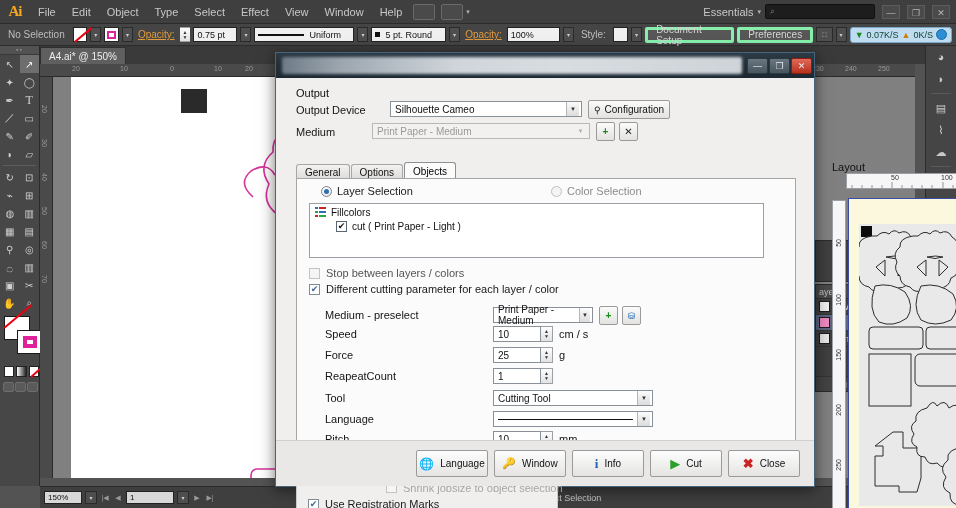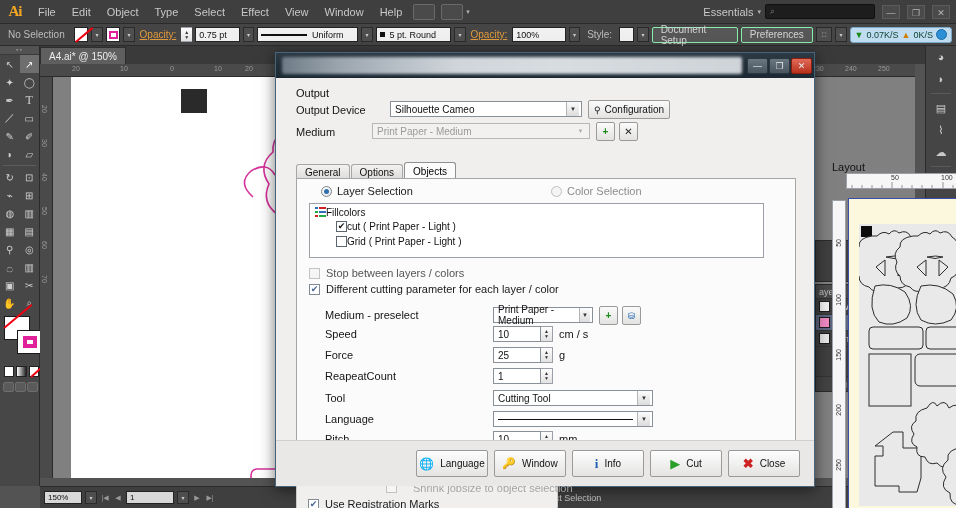--- a/index.html
+++ b/index.html
@@ -57,21 +57,21 @@
   .cb-drop { width:12px; height:15px; background:#4e4e4e; border:1px solid #2a2a2a;
     font-size:6px; color:#ccc; text-align:center; line-height:15px; }
   .swatch-none { width:16px; height:15px; background:#fff; border:1px solid #222;
     position:relative; }
   .swatch-none:after { content:""; position:absolute; left:-2px; top:6px;
     width:22px; height:1.5px; background:#e01; transform:rotate(-40deg); }
   .swatch-stroke { width:16px; height:15px; background:#fff; border:1px solid #222;
     display:flex; align-items:center; justify-content:center; }
   .swatch-stroke i { display:block; width:9px; height:8px; border:2px solid #e0229a; }
   .orange-lbl { color:#e09b3d; font-size:10px; text-decoration:underline; padding:0 2px;}
-  .cb-btn { height:16px; background:#575757; border:1px solid #86efac;
+  .cb-btn { height:16px; background:#575757; border:3px solid #86efac;
     border-radius:2px; color:#d5d5d5; font-size:10px; padding:0 8px;
     display:flex; align-items:center; }
   .netstat {
     margin-left:auto; height:16px; background:#bfdcf0; border:1px solid #7ca8c8;
     border-radius:3px; display:flex; align-items:center; gap:3px;
     padding:0 4px; color:#143; font-size:9px;
   }
   .arr-d { color:#1a8a1a; font-size:9px; }
   .arr-u { color:#d08000; font-size:9px; }
   .ie-ball { width:11px; height:11px; border-radius:50%; background:#2d8fd5;
@@ -234,21 +234,21 @@
     background:#2f6fae; }
   .radio.dis { border-color:#c0c0c0; background:#f4f4f4; }
 
   .chk { width:11px; height:11px; border:1px solid #5a6570; background:#fff;
     display:inline-flex; align-items:center; justify-content:center;
     font-size:9px; color:#1b1b1b; line-height:9px; }
   .chk.dis { border-color:#c3c3c3; background:#f5f5f5; color:#bbb; }
 
   .listbox { position:absolute; left:12px; top:24px; width:455px; height:55px;
     background:#fff; border:1px solid #9aa0a6; }
-  .tree-row { display:flex; align-items:center; height:15px;
+  .tree-row { display:flex; align-items:center; gap:5px; height:15px;
     font-size:10px; color:#111; }
 
   .fieldset { position:absolute; border:1px solid #ccc; }
   .fs-title { position:absolute; top:-7px; left:6px; background:#fbfbfb;
     padding:0 3px; font-size:10px; color:#111; }
 
   
   .layout-lbl { position:absolute; left:556px; top:83px; font-size:11px; color:#111; }
   .lay-ruler-h { position:absolute; left:570px; top:95px; width:225px; height:16px;
     background:#f6f6f6; border:1px solid #9aa0a6; }
@@ -567,24 +567,20 @@
                 <rect x="0" y="8" width="3" height="2" fill="#cc2222"></rect>
                 <rect x="4" y="8" width="7" height="2" fill="#22aa44"></rect>
               </svg>
           </span>
           <span>Fillcolors</span>
         </div>
         <div class="tree-row" style="padding-left:26px">
           <span class="chk">✔</span>
           <span>cut ( Print Paper - Light )</span>
         </div>
-        <div class="tree-row" style="padding-left:26px">
-          <span class="chk"></span>
-          <span>Grid ( Print Paper - Light )</span>
-        </div>
       </div>
 
       <div style="position:absolute;left:12px;top:88px;display:flex;align-items:center;gap:6px;color:#555">
         <span class="chk dis"></span>
         <span>Stop between layers / colors</span>
       </div>
       <div style="position:absolute;left:12px;top:104px;display:flex;align-items:center;gap:6px">
         <span class="chk" style="border-color:#7f8b95;color:#4a6a9a">✔</span>
         <span>Different cutting parameter for each layer / color</span>
       </div>
@@ -648,21 +644,21 @@
       <span class="fs-title" style="background:#f0efee">Object Selection</span>
     </div>
     <div style="position:absolute;left:32px;top:390px;display:flex;align-items:center;gap:5px">
       <span class="radio on"></span>
       <span>All Objects</span>
     </div>
     <div style="position:absolute;left:96px;top:390px;display:flex;align-items:center;gap:5px;color:#8d8d8d">
       <span class="radio dis"></span>
       <span>Only in Illustrator marked objects</span>
     </div>
-    <div style="position:absolute;left:110px;top:404px;display:flex;align-items:flex-start;gap:16px;color:#a5a5a5">
+    <div style="position:absolute;left:110px;top:404px;display:flex;align-items:flex-start;gap:6px;color:#a5a5a5">
       <span class="chk dis"></span>
       <span>Shrink jobsize to object selection</span>
     </div>
     <div style="position:absolute;left:32px;top:420px;display:flex;align-items:center;gap:6px">
       <span class="chk" style="border-color:#7f8b95;color:#4a6a9a">✔</span>
       <span>Use Registration Marks</span>
     </div>
 
     <div class="layout-lbl">Layout</div>
     <div class="lay-ruler-h">

